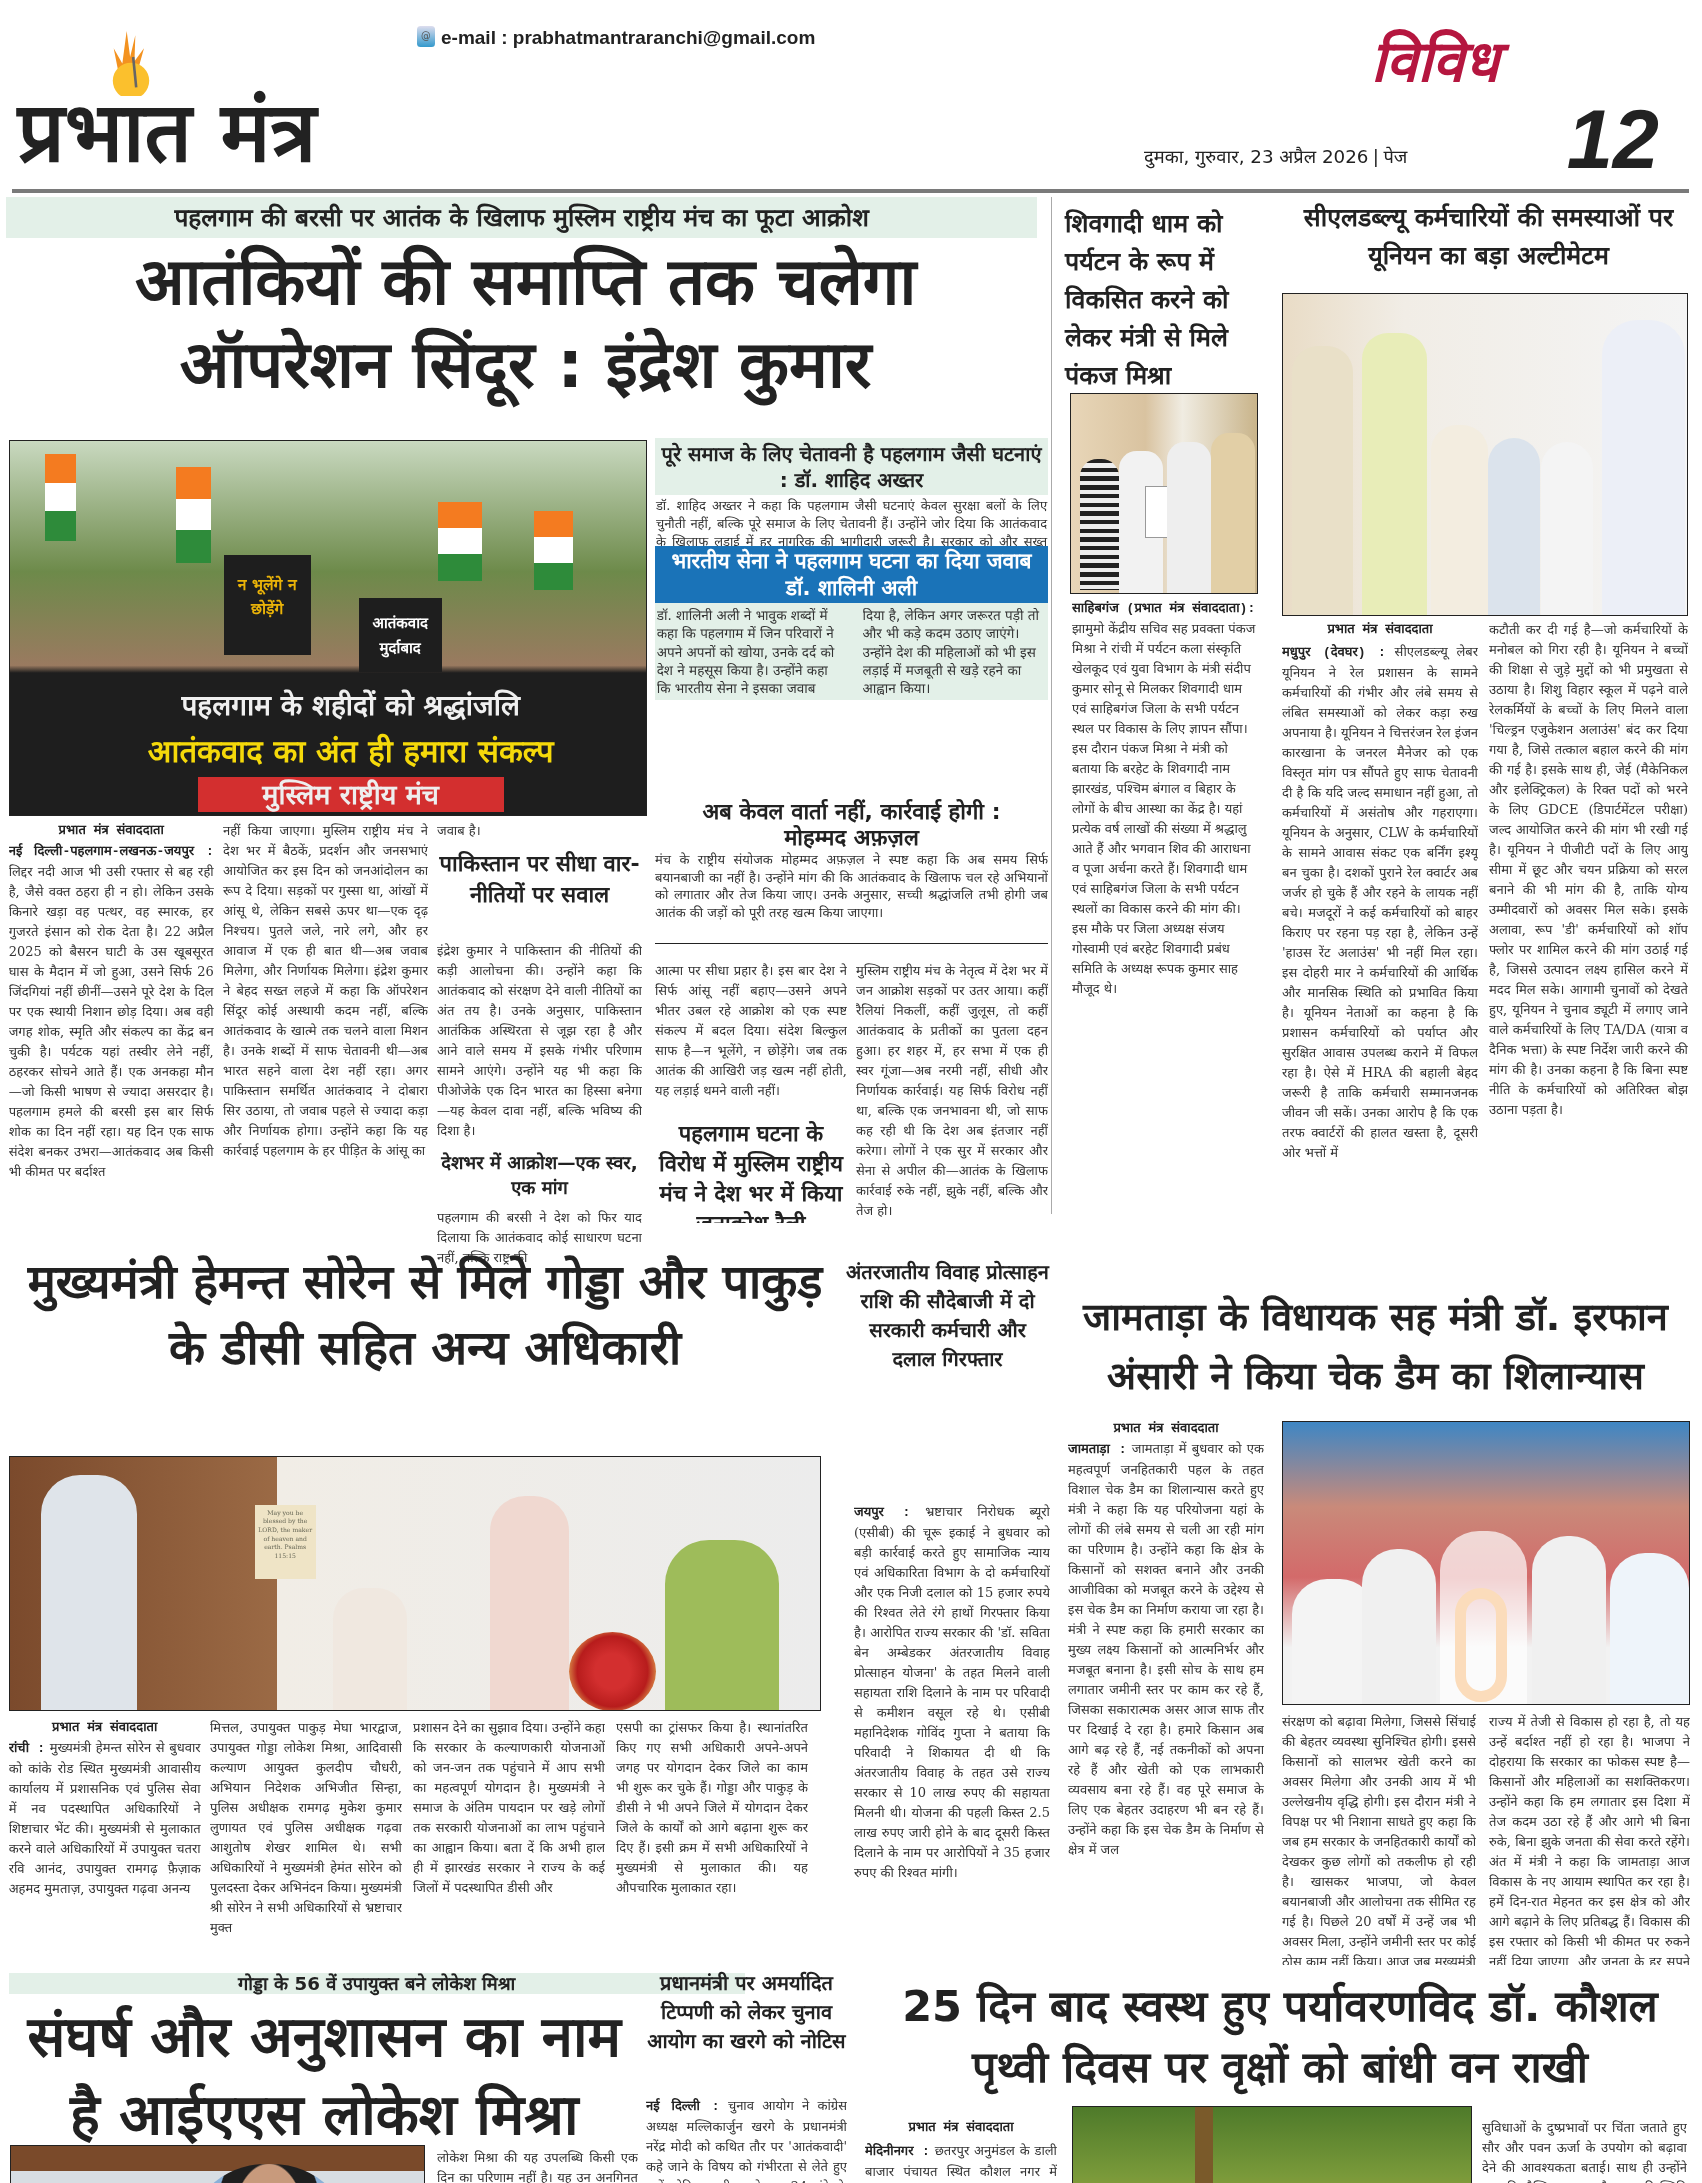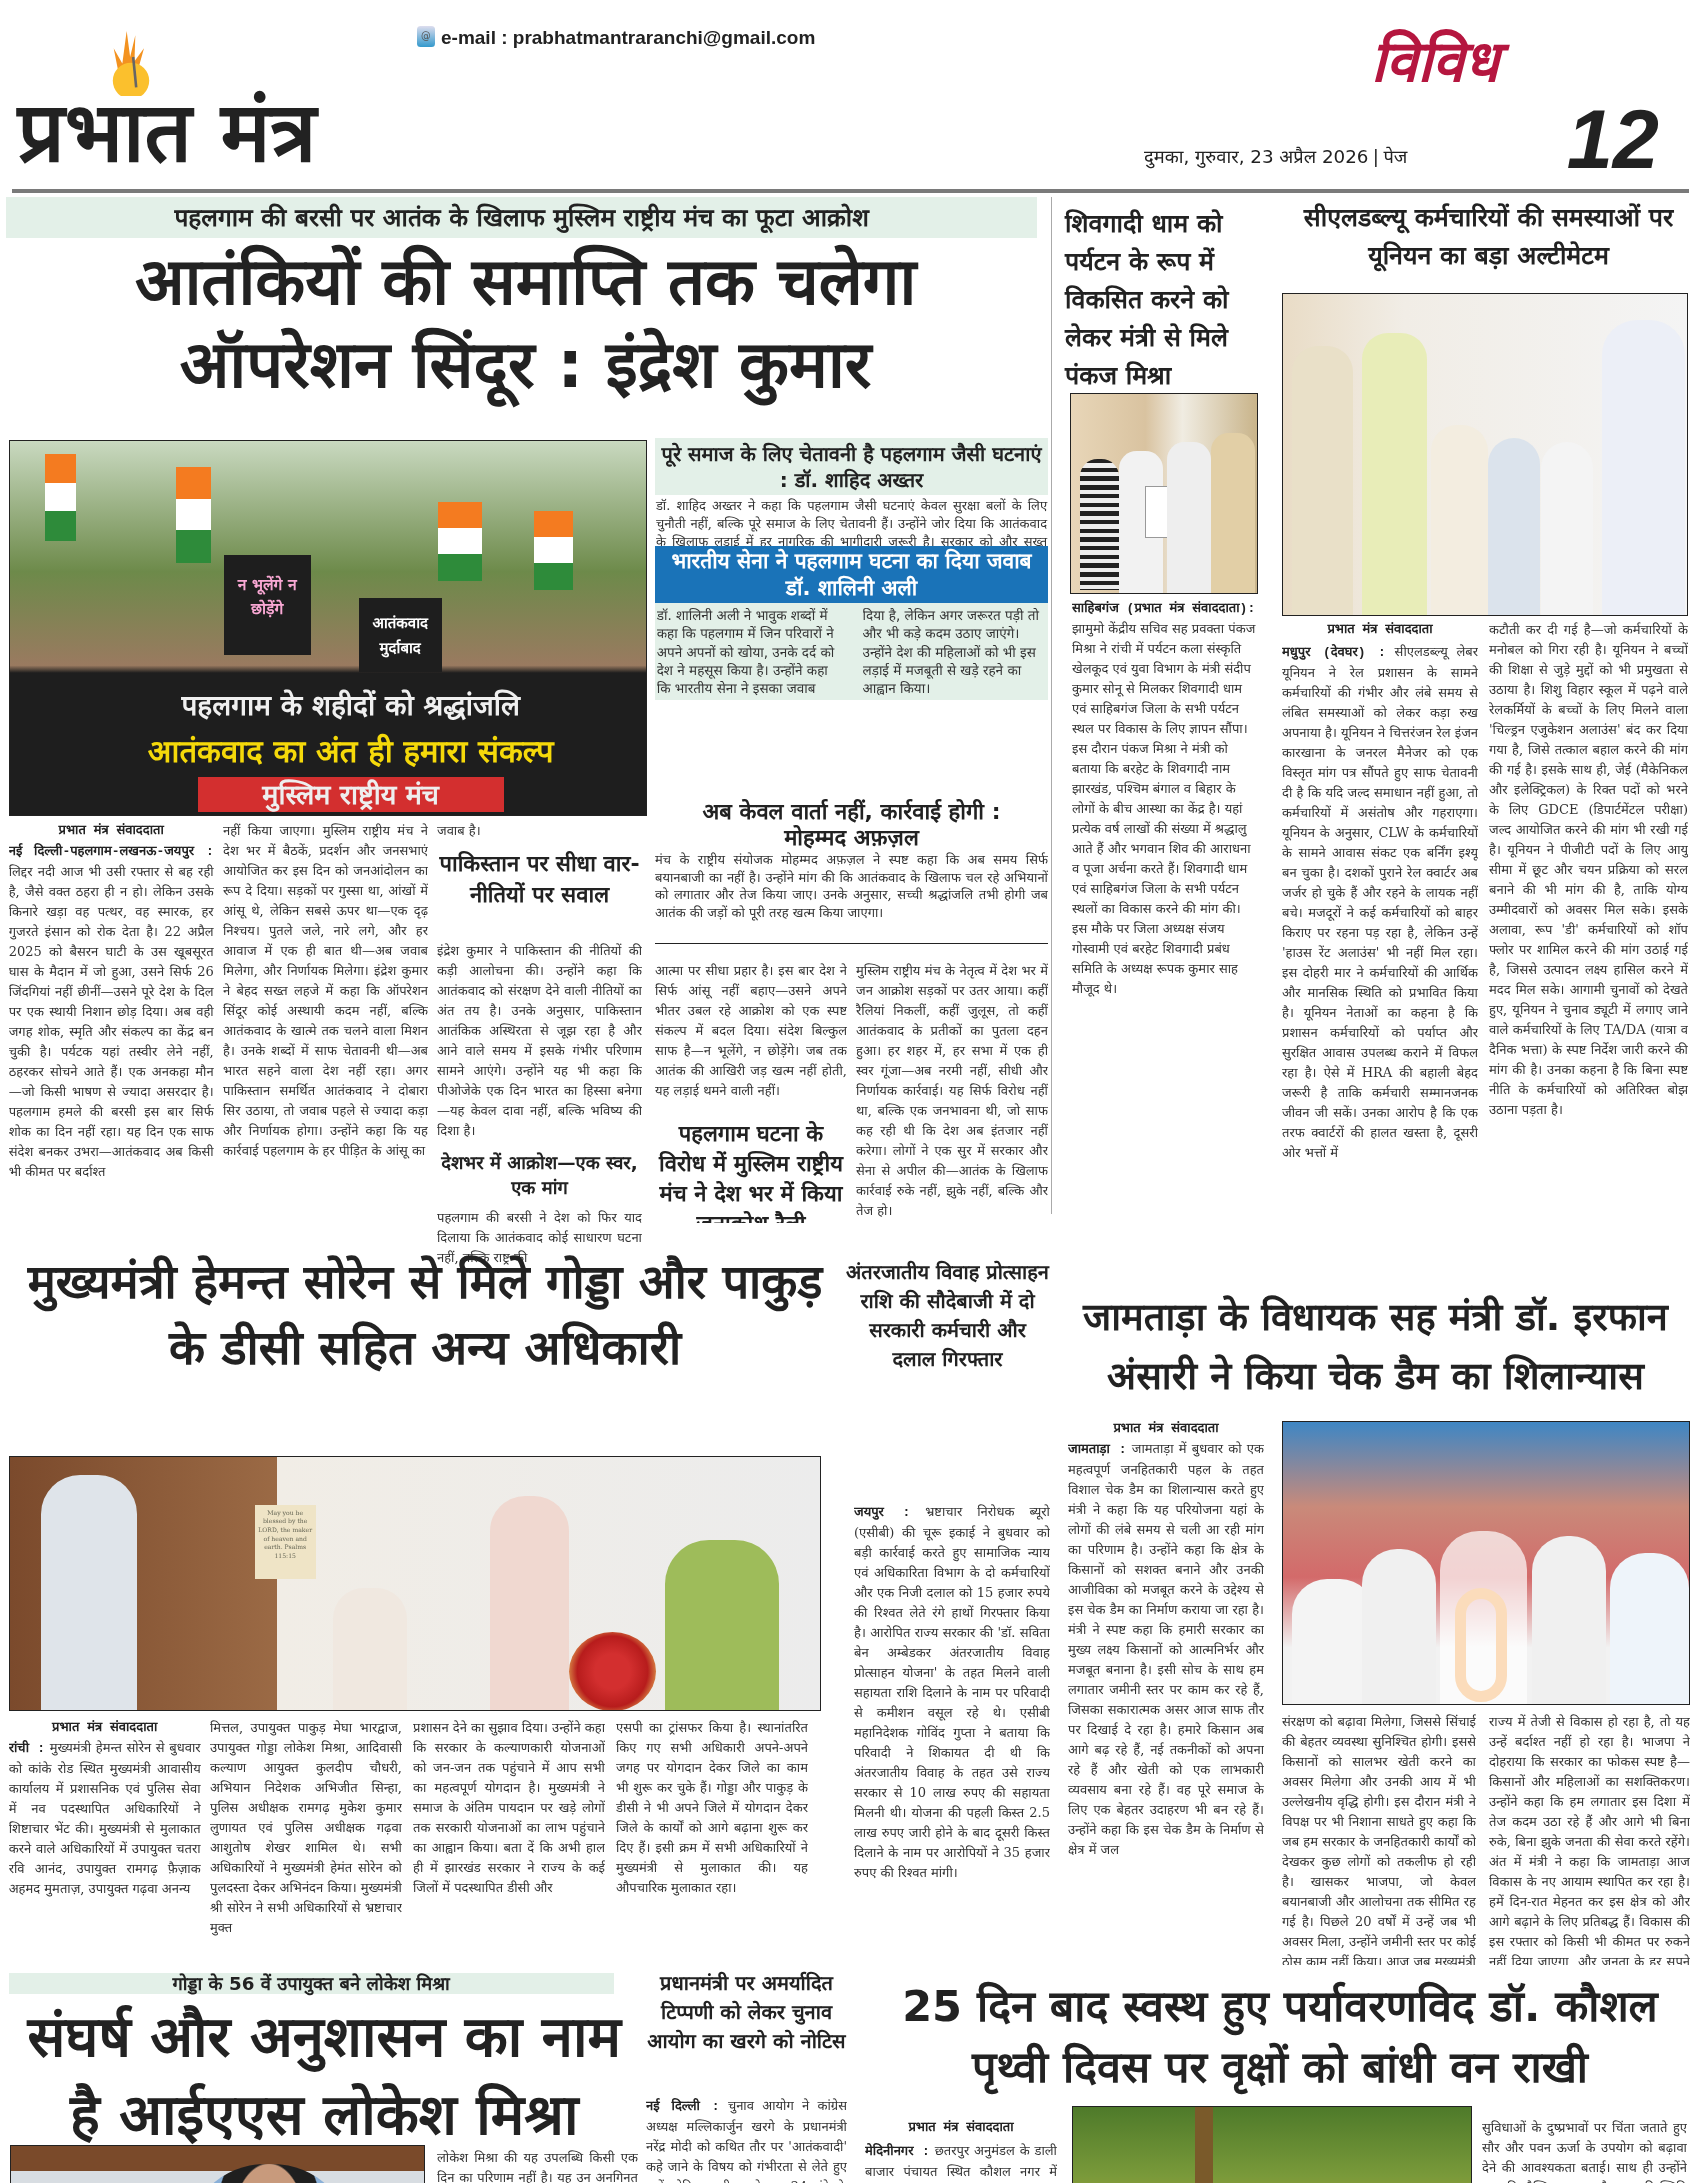--- a/index.html
+++ b/index.html
@@ -38,21 +38,21 @@
 
 <div class="abs tint hd" style="left:6.1px;top:197px;width:1031px;height:41px;font-size:24.5px;line-height:41px">पहलगाम की बरसी पर आतंक के खिलाफ मुस्लिम राष्ट्रीय मंच का फूटा आक्रोश</div>
 <div class="abs hd" style="left:6.1px;top:242px;width:1039px;font-size:65px;line-height:79px;white-space:nowrap">आतंकियों की समाप्ति तक चलेगा</div>
 <div class="abs hd" style="left:6.1px;top:325px;width:1039px;font-size:65px;line-height:79px;white-space:nowrap">ऑपरेशन सिंदूर : इंद्रेश कुमार</div>
 
 <div class="photo" style="left:8.7px;top:440px;width:638px;height:376px;background:linear-gradient(180deg,#c9d9c0 0%,#6d8a4a 35%,#9a7a60 60%,#1e1e1e 62%,#1e1e1e 100%)">
   <div class="abs" style="left:35px;top:13px;width:31px;height:87px;background:linear-gradient(#f47b20 33%,#fff 33%,#fff 66%,#2e8b3a 66%)"></div>
   <div class="abs" style="left:166px;top:26px;width:35px;height:96px;background:linear-gradient(#f47b20 33%,#fff 33%,#fff 66%,#2e8b3a 66%)"></div>
   <div class="abs" style="left:428px;top:61px;width:44px;height:79px;background:linear-gradient(#f47b20 33%,#fff 33%,#fff 66%,#2e8b3a 66%)"></div>
   <div class="abs" style="left:524px;top:70px;width:39px;height:79px;background:linear-gradient(#f47b20 33%,#fff 33%,#fff 66%,#2e8b3a 66%)"></div>
-  <div class="abs" style="left:214px;top:114px;width:87px;height:100px;background:#1e1e1e;color:#f9a8d4;font-weight:bold;font-size:15.7px;line-height:24.5px;text-align:center;padding-top:17.5px">न भूलेंगे न छोड़ेंगे</div>
+  <div class="abs" style="left:214px;top:114px;width:87px;height:100px;background:#1e1e1e;color:#eab308;font-weight:bold;font-size:15.7px;line-height:24.5px;text-align:center;padding-top:17.5px">न भूलेंगे न छोड़ेंगे</div>
   <div class="abs" style="left:349px;top:157px;width:83px;height:74px;background:#1e1e1e;color:#fff;font-weight:bold;font-size:15px;line-height:24.5px;text-align:center;padding-top:13px">आतंकवाद मुर्दाबाद</div>
   <div class="abs" style="left:52px;top:362px;width:22px;height:131px"></div>
 
   <div class="abs" style="left:57px;top:245px;width:568px;text-align:center;color:#f0f0f0;font-weight:bold;font-size:28px;line-height:39px">पहलगाम के शहीदों को श्रद्धांजलि</div>
   <div class="abs" style="left:57px;top:288px;width:568px;text-align:center;color:#f5d90a;font-weight:bold;font-size:31px;line-height:44px">आतंकवाद का अंत ही हमारा संकल्प</div>
   <div class="abs" style="left:188px;top:336px;width:306px;text-align:center;background:#d32f2f;color:#eee;font-weight:bold;font-size:27px;line-height:35px">मुस्लिम राष्ट्रीय मंच</div>
 </div>
 
 <div class="abs" style="left:8.7px;top:821px;width:205px;height:402px">
   <div class="by" style="text-align:center;line-height:20px">प्रभात मंत्र संवाददाता</div>
@@ -153,21 +153,21 @@
   <div class="abs" style="left:8.7px;top:157px;width:83px;height:127px;background:#f4f4f4;border-radius:35px 35px 0 0"></div>
   <div class="abs" style="left:79px;top:127px;width:74px;height:157px;background:#f0f0f0;border-radius:35px 35px 0 0"></div>
   <div class="abs" style="left:172px;top:166px;width:52px;height:114px;border:11.4px solid #f08a1c;border-radius:26px"></div>
   <div class="abs" style="left:157px;top:109px;width:87px;height:175px;background:rgba(255,255,255,.7);border-radius:39px 39px 0 0"></div>
   <div class="abs" style="left:249px;top:114px;width:74px;height:170px;background:#f0f0f0;border-radius:35px 35px 0 0"></div>
   <div class="abs" style="left:327px;top:131px;width:79px;height:153px;background:#eef4fa;border-radius:35px 35px 0 0"></div>
 </div>
 <div class="abs body" style="left:1282px;top:1712px;width:194px;height:253px">संरक्षण को बढ़ावा मिलेगा, जिससे सिंचाई की बेहतर व्यवस्था सुनिश्चित होगी। इससे किसानों को सालभर खेती करने का अवसर मिलेगा और उनकी आय में भी उल्लेखनीय वृद्धि होगी। इस दौरान मंत्री ने विपक्ष पर भी निशाना साधते हुए कहा कि जब हम सरकार के जनहितकारी कार्यों को देखकर कुछ लोगों को तकलीफ हो रही है। खासकर भाजपा, जो केवल बयानबाजी और आलोचना तक सीमित रह गई है। पिछले 20 वर्षों में उन्हें जब भी अवसर मिला, उन्होंने जमीनी स्तर पर कोई ठोस काम नहीं किया। आज जब मुख्यमंत्री हेमंत सोरेन जी के नेतृत्व में</div>
 <div class="abs body" style="left:1489px;top:1712px;width:201px;height:253px">राज्य में तेजी से विकास हो रहा है, तो यह उन्हें बर्दाश्त नहीं हो रहा है। भाजपा ने दोहराया कि सरकार का फोकस स्पष्ट है—किसानों और महिलाओं का सशक्तिकरण। उन्होंने कहा कि हम लगातार इस दिशा में तेज कदम उठा रहे हैं और आगे भी बिना रुके, बिना झुके जनता की सेवा करते रहेंगे। अंत में मंत्री ने कहा कि जामताड़ा आज विकास के नए आयाम स्थापित कर रहा है। हमें दिन-रात मेहनत कर इस क्षेत्र को और आगे बढ़ाने के लिए प्रतिबद्ध हैं। विकास की इस रफ्तार को किसी भी कीमत पर रुकने नहीं दिया जाएगा, और जनता के हर सपने को साकार किया जाएगा।</div>
 
-<div class="abs tint hd" style="left:8.7px;top:1973px;width:605px;height:21px;font-size:18.3px;line-height:21px">गोड्डा के 56 वें उपायुक्त बने लोकेश मिश्रा</div>
+<div class="abs tint hd" style="left:8.7px;top:1973px;width:736px;height:21px;font-size:18.3px;line-height:21px">गोड्डा के 56 वें उपायुक्त बने लोकेश मिश्रा</div>
 <div class="abs hd" style="left:8.7px;top:2000px;width:631px;font-size:56px;line-height:74px;white-space:nowrap">संघर्ष और अनुशासन का नाम</div>
 <div class="abs hd" style="left:8.7px;top:2078px;width:631px;font-size:56px;line-height:74px;white-space:nowrap">है आईएएस लोकेश मिश्रा</div>
 <div class="photo" style="left:9.6px;top:2145px;width:415px;height:214px;background:linear-gradient(180deg,#7a4a2a 0 12%,#d8dde2 12%)">
 
   <div class="abs" style="left:175px;top:17.5px;width:166px;height:196px;background:radial-gradient(ellipse at 50% 30%,#c89a7c 30%,#1f1f1f 31%,#1f1f1f 45%,#8ab0d8 46%);border-radius:79px 79px 0 0"></div>
 </div>
 
 <div class="abs body" style="left:437px;top:2148px;width:201px;height:458px">लोकेश मिश्रा की यह उपलब्धि किसी एक दिन का परिणाम नहीं है। यह उन अनगिनत रातों की मेहनत है, जो उन्होंने किताबों के बीच बिताईं। यह उस आत्मविश्वास का परिणाम है, जो असफलताओं के बावजूद कभी नहीं टूटा। एक ही घर से चार सफलताओं ने बदल दिया। एक साधारण परिवार, सीमित संसाधन, और बड़ा सपना, यही था उनकी यात्रा का आधार। उनके पिता, एक ग्रामीण बैंक में कार्यरत प्रबंधक, ने सिर्फ एक बच्चे के सफल होने का सपना नहीं देखा, बल्कि चारों बच्चों को प्रशासनिक सेवा में देखने का संकल्प लिया। यह संकल्प ही</div>
 
 <div class="abs hd" style="left:646px;top:1969px;width:201px;font-size:20px;line-height:29px">प्रधानमंत्री पर अमर्यादित टिप्पणी को लेकर चुनाव आयोग का खरगे को नोटिस</div>

